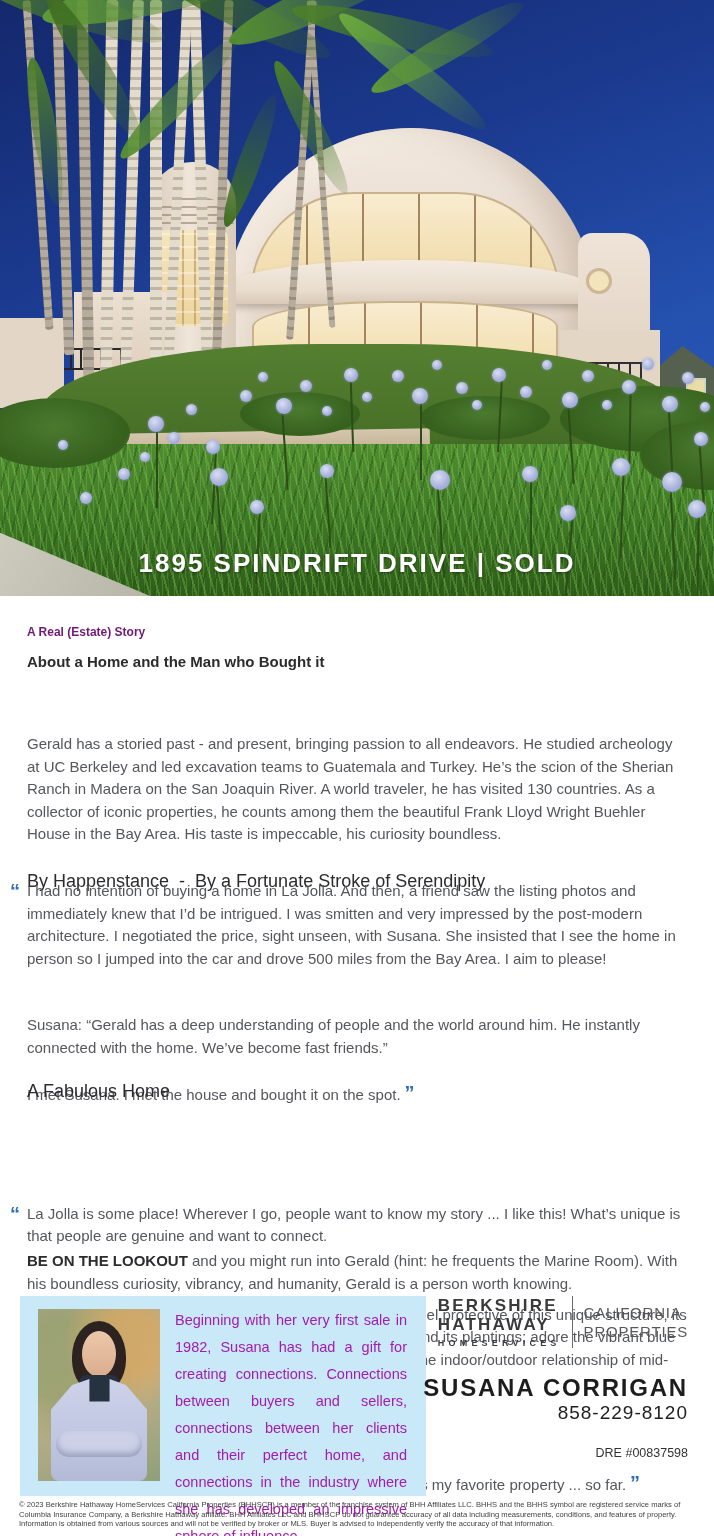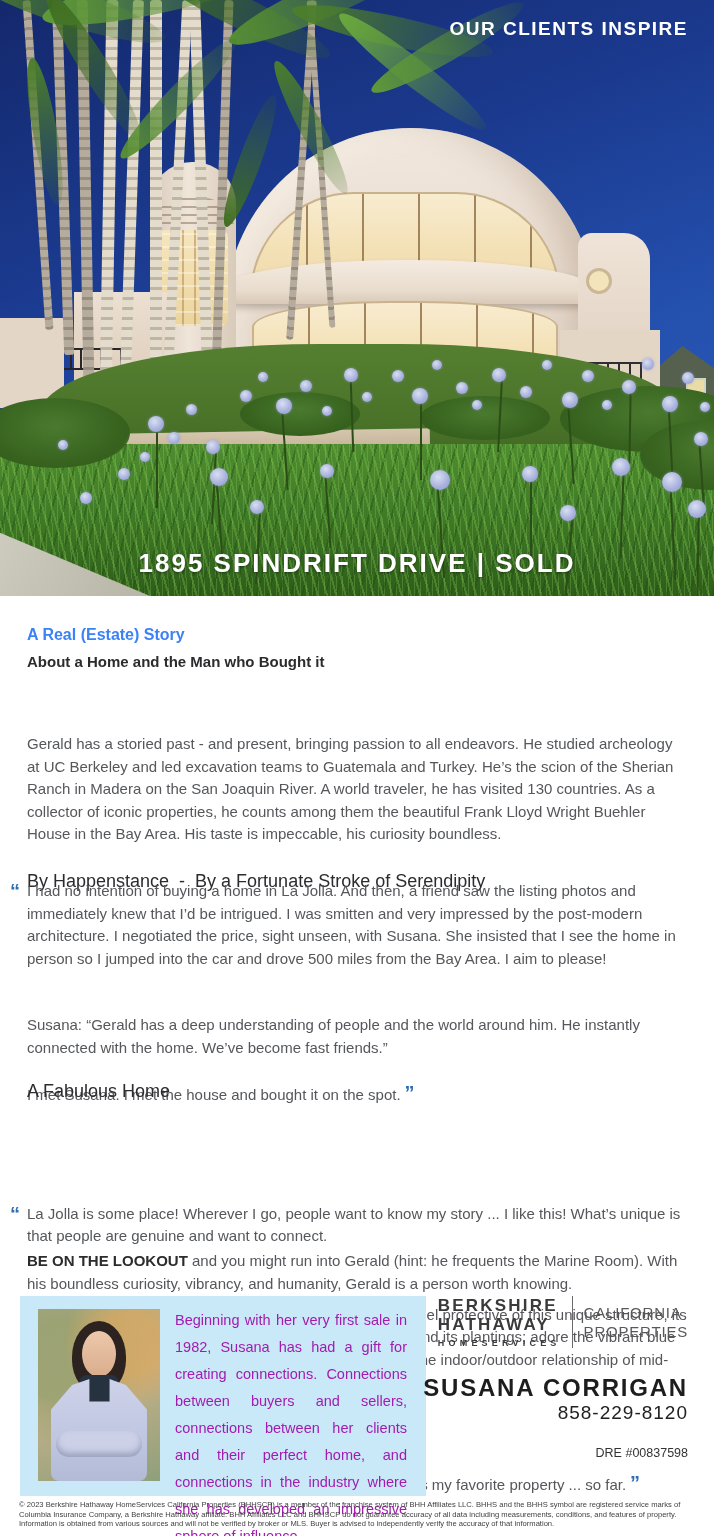--- a/index.html
+++ b/index.html
@@ -82,21 +82,21 @@
   .palm-frond{position:absolute;border-radius:50%;}
   .flower{position:absolute;border-radius:50%;
        background:radial-gradient(circle at 40% 35%,#d9dff2 0%,#aab3de 55%,#8d97cc 100%);
        box-shadow:0 0 3px rgba(150,160,210,.7);}
   .flower-stem{position:absolute;width:2px;background:#2c4d18;}
   .address-banner{position:absolute;left:0;top:548px;width:714px;text-align:center;color:#ffffff;
        font-weight:bold;font-size:26px;letter-spacing:2px;text-shadow:0 1px 3px rgba(0,0,0,.45);}
 
   
   .blk{position:absolute;left:27px;width:661px;}
-  .title{font-size:16px;line-height:24px;font-weight:bold;color:#3b82f6;}
+  .title{font-size:12px;line-height:24px;font-weight:bold;color:#701a75;}
   .subtitle{font-size:15px;line-height:19px;font-weight:bold;color:#2c2c2e;}
   .body-p{font-size:15px;line-height:22.5px;color:#55575b;margin:0;}
   .h3{font-size:18px;line-height:19px;font-weight:normal;color:#2c2c2e;}
   .quote-p{position:relative;}
   .qmark{color:#2e6eb2;font-weight:bold;font-size:20px;}
   .qmark.open{position:absolute;left:-17px;top:0;}
   .qmark.close{margin-left:4px;}
   .lookout b{color:#2c2c2e;}
 
   
@@ -257,21 +257,20 @@
         <div class="flower" style="left: 662px; top: 472px; width: 20px; height: 20px;"></div>
         <div class="flower-stem" style="left: 257px; top: 512px; height: 72px; transform: rotate(3deg);"></div>
         <div class="flower" style="left: 250px; top: 500px; width: 14px; height: 14px;"></div>
         <div class="flower-stem" style="left: 568px; top: 519px; height: 78px; transform: rotate(5deg);"></div>
         <div class="flower" style="left: 560px; top: 505px; width: 16px; height: 16px;"></div>
         <div class="flower-stem" style="left: 697px; top: 516px; height: 84px; transform: rotate(1deg);"></div>
         <div class="flower" style="left: 688px; top: 500px; width: 18px; height: 18px;"></div>
         <div class="flower" style="left: 80px; top: 492px; width: 12px; height: 12px;"></div>
       </div>
 
-    <div class="photo-top-banner">OUR CLIENTS INSPIRE</div>
     <div class="address-banner">1895 SPINDRIFT DRIVE | SOLD</div>
   </section>
 
   <h1 class="blk title" style="top:612px">A Real (Estate) Story</h1>
   <h2 class="blk subtitle" style="top:640px">About a Home and the Man who Bought it</h2>
 
   <p class="blk body-p" style="top:733px">Gerald has a storied past - and present, bringing passion to all endeavors. He studied archeology at UC Berkeley and led excavation teams to Guatemala and Turkey. He’s the scion of the Sherian Ranch in Madera on the San Joaquin River. A world traveler, he has visited 130 countries. As a collector of iconic properties, he counts among them the beautiful Frank Lloyd Wright Buehler House in the Bay Area. His taste is impeccable, his curiosity boundless.</p>
 
   <h3 class="blk h3" style="top:854px">By Happenstance&nbsp; -&nbsp; By a Fortunate Stroke of Serendipity</h3>
 

